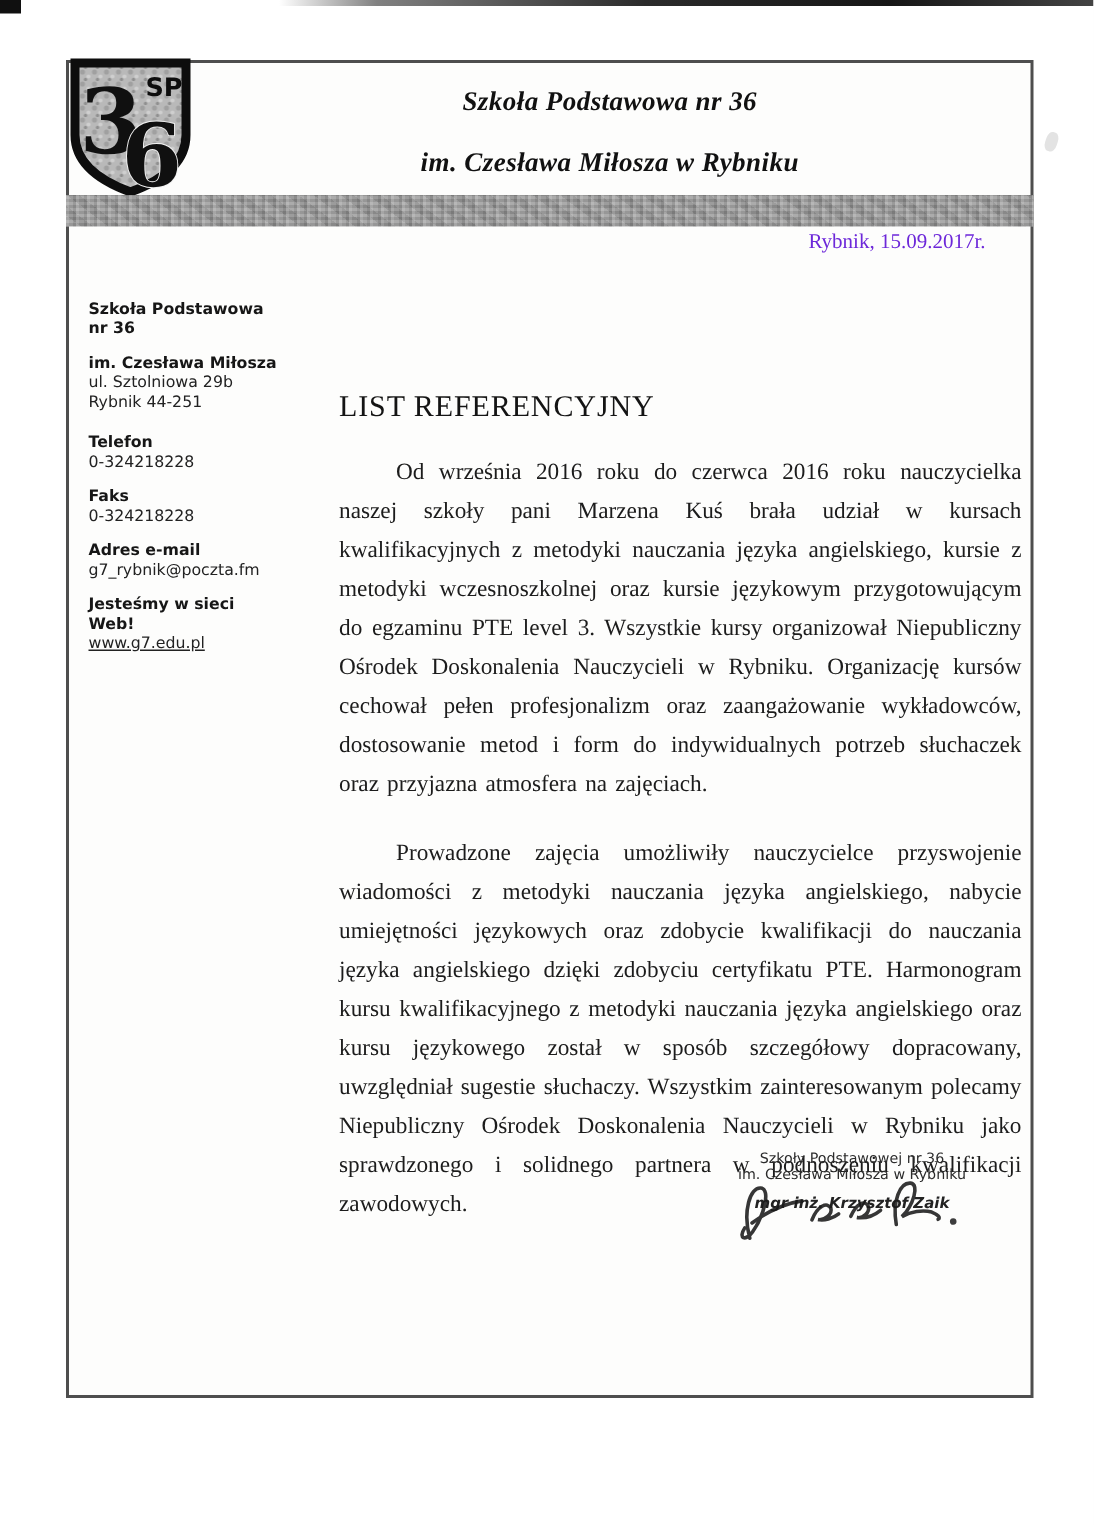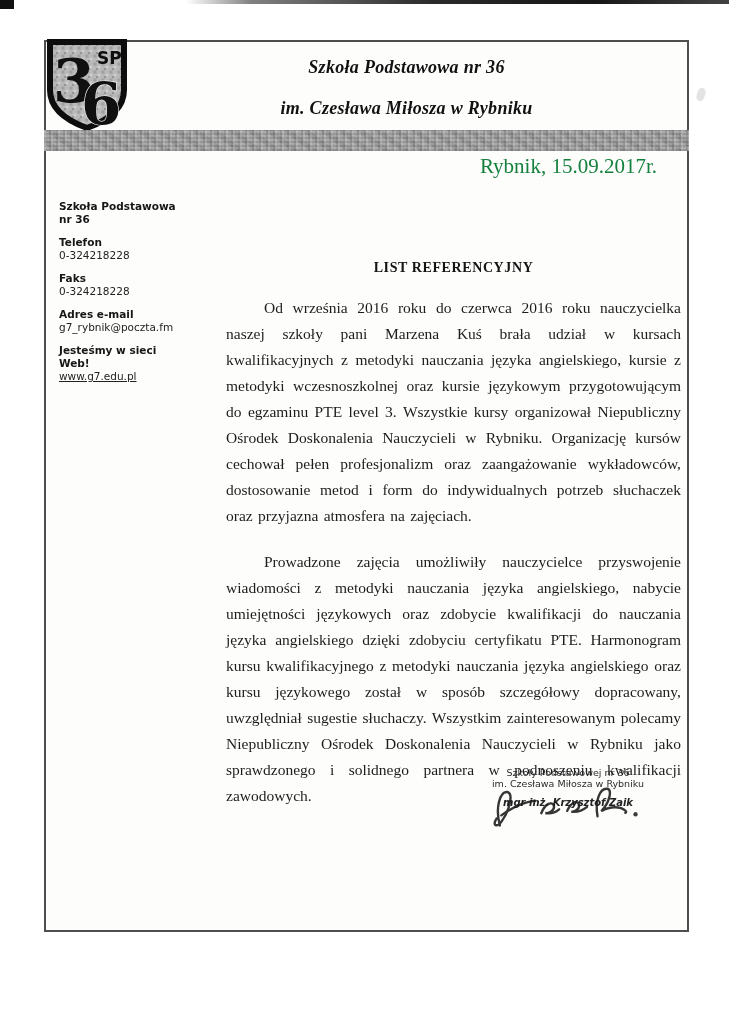--- a/index.html
+++ b/index.html
@@ -44,38 +44,38 @@
   }
   .gray-bar{
     position:absolute;left:-2px;top:88px;width:645px;height:21px;
     background:#9d9d9d;
     background-image:
       repeating-linear-gradient(90deg, rgba(255,255,255,.14) 0 2px, rgba(0,0,0,.0) 2px 5px, rgba(0,0,0,.10) 5px 7px),
       repeating-linear-gradient(0deg, rgba(0,0,0,.08) 0 2px, rgba(255,255,255,.08) 2px 4px),
       repeating-linear-gradient(37deg, rgba(255,255,255,.07) 0 6px, rgba(0,0,0,.06) 6px 11px);
   }
   .date-line{
-    position:absolute;top:112px;right:30px;font-size:21px;color:#15803d;
+    position:absolute;top:112px;right:30px;font-size:14px;color:#6d28d9;
   }
   
   .sidebar{
     position:absolute;left:13px;top:158px;width:158px;
     font-family:"DejaVu Sans", sans-serif;font-size:10.5px;line-height:13px;color:#222;
   }
   .sidebar .grp{margin:0 0 14px 0;}
   .sidebar .b{font-weight:bold;color:#161616;}
   .sidebar .grp.tight{margin-bottom:10px;}
   .weblink{color:#222;text-decoration:underline;}
   
   .main-col{
     position:absolute;left:180px;top:0;width:455px;
   }
   .letter-title{
-    margin:218px 0 0 0;text-align:center;
-    font-size:14px;font-weight:bold;letter-spacing:.6px;color:#141414;
+    margin:218px 0 0 0;
+    font-size:20px;font-weight:normal;letter-spacing:.6px;color:#141414;
   }
   .body-par{
     margin:0;text-align:justify;text-indent:38px;
     font-size:15.5px;line-height:26px;word-spacing:1.5px;color:#1c1c1c;
   }
   .body-par.first{margin-top:19px;}
   .body-par.second{margin-top:20px;}
   
   .signature{
     position:absolute;left:413px;top:726px;width:218px;text-align:center;
@@ -127,20 +127,25 @@
 
   <div class="gray-bar"></div>
 
   <div class="date-line">Rybnik, 15.09.2017r.</div>
 
   <div class="sidebar">
     <div class="grp tight">
       <div class="b">Szkoła Podstawowa</div>
       <div class="b">nr 36</div>
     </div>
+    <div class="grp">
+      <div class="b">im. Czesława Miłosza</div>
+      <div>ul. Sztolniowa 29b</div>
+      <div>Rybnik 44-251</div>
+    </div>
     <div class="grp tight" style="margin-top:7px;">
       <div class="b">Telefon</div>
       <div>0-324218228</div>
     </div>
     <div class="grp tight">
       <div class="b">Faks</div>
       <div>0-324218228</div>
     </div>
     <div class="grp tight">
       <div class="b">Adres e-mail</div>

